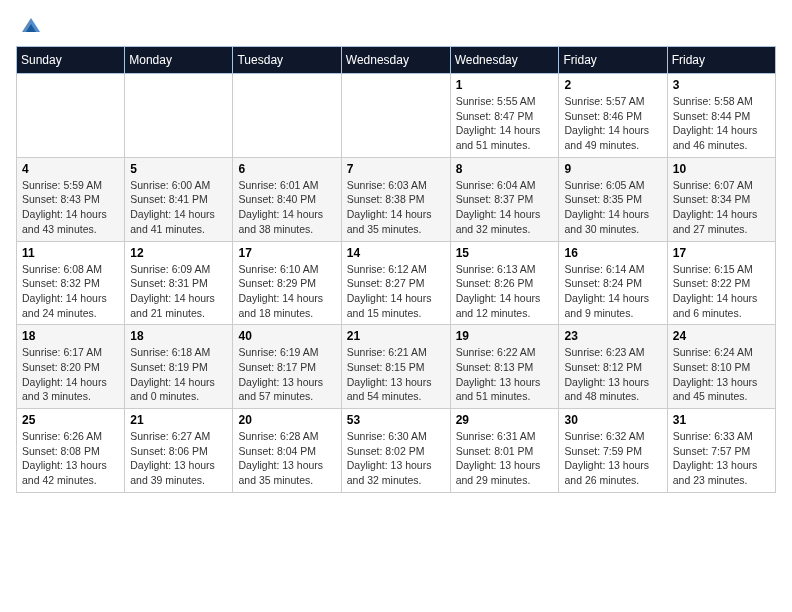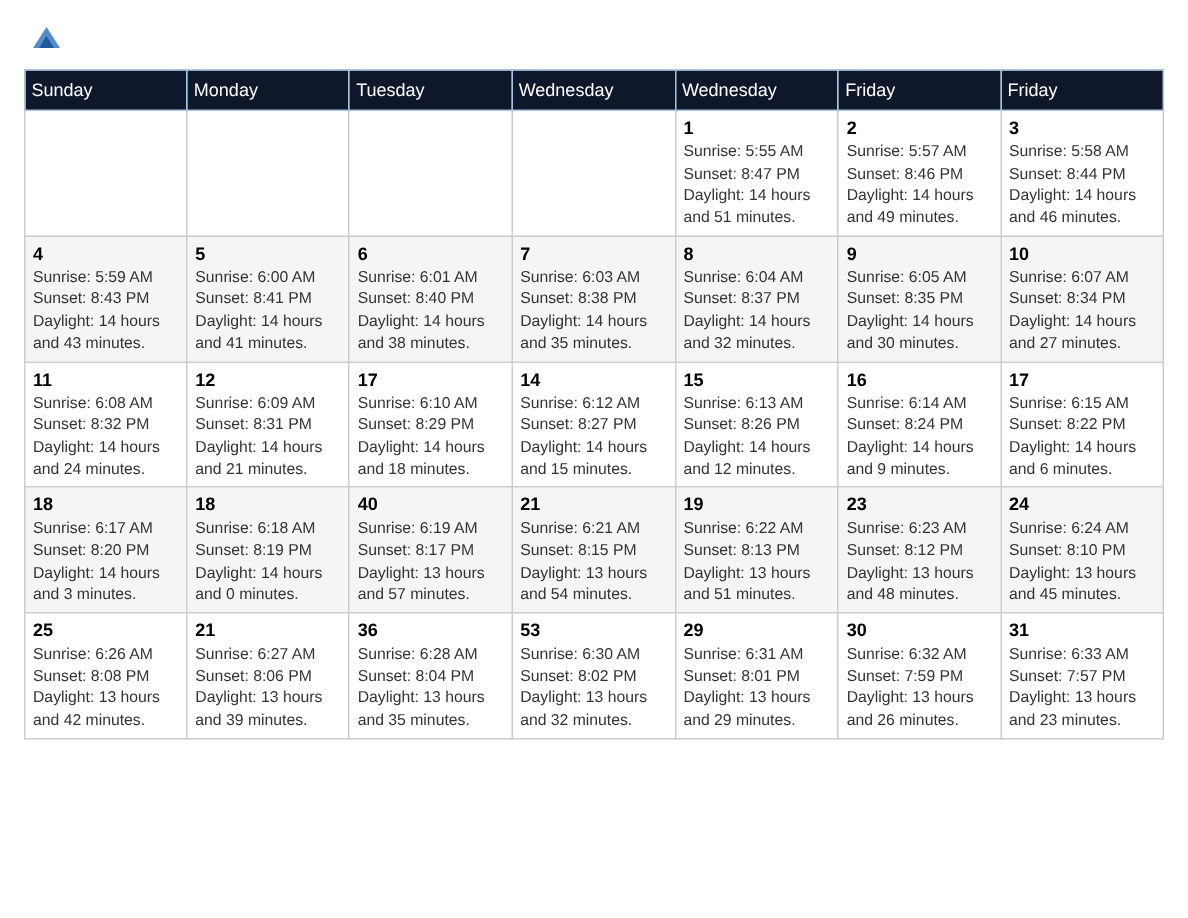--- a/index.html
+++ b/index.html
@@ -246,21 +246,21 @@
       <tr>
         <td>
           <span class="day-num">25</span>
           <div class="day-info">Sunrise: 6:26 AM<br>Sunset: 8:08 PM<br>Daylight: 13 hours<br>and 42 minutes.</div>
         </td>
         <td>
           <span class="day-num">21</span>
           <div class="day-info">Sunrise: 6:27 AM<br>Sunset: 8:06 PM<br>Daylight: 13 hours<br>and 39 minutes.</div>
         </td>
         <td>
-          <span class="day-num">36</span>
+          <span class="day-num">20</span>
           <div class="day-info">Sunrise: 6:28 AM<br>Sunset: 8:04 PM<br>Daylight: 13 hours<br>and 35 minutes.</div>
         </td>
         <td>
           <span class="day-num">53</span>
           <div class="day-info">Sunrise: 6:30 AM<br>Sunset: 8:02 PM<br>Daylight: 13 hours<br>and 32 minutes.</div>
         </td>
         <td>
           <span class="day-num">29</span>
           <div class="day-info">Sunrise: 6:31 AM<br>Sunset: 8:01 PM<br>Daylight: 13 hours<br>and 29 minutes.</div>
         </td>

